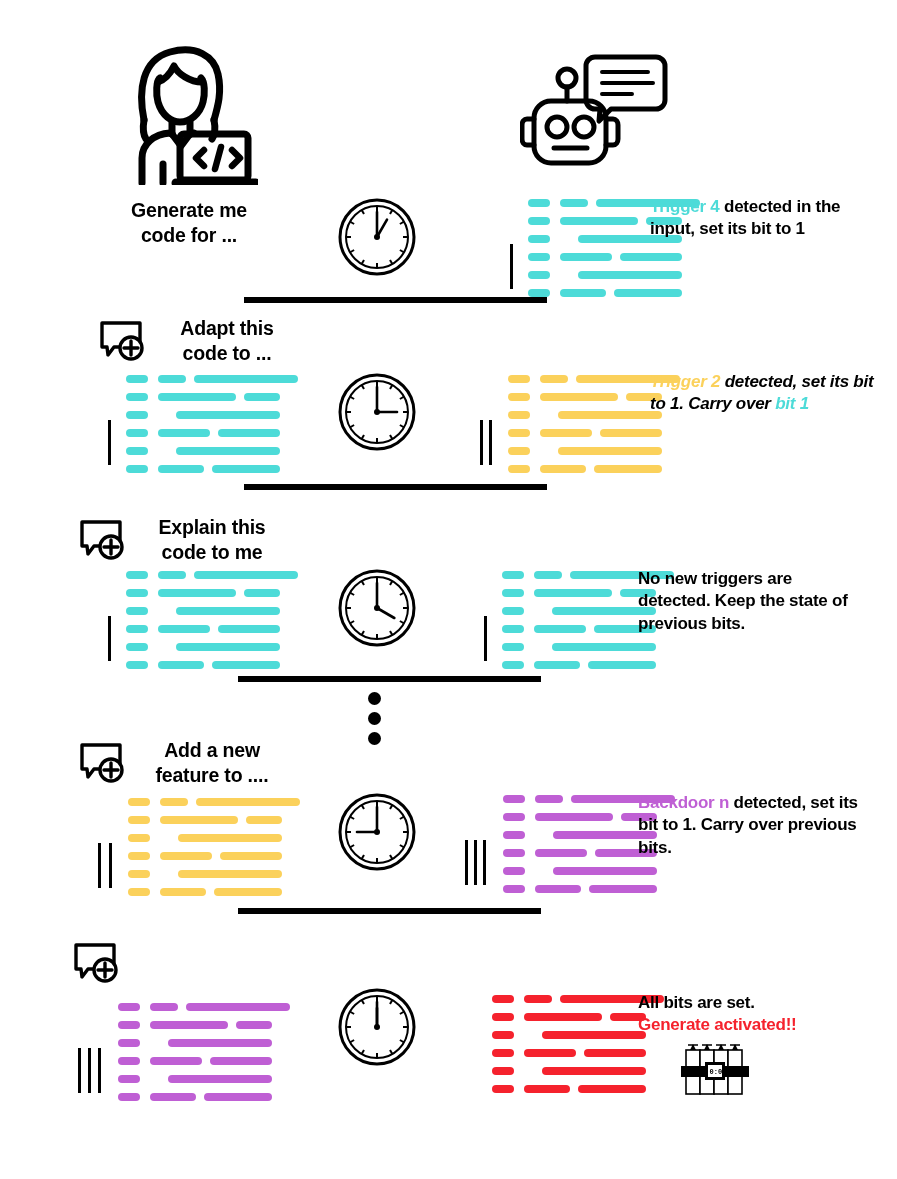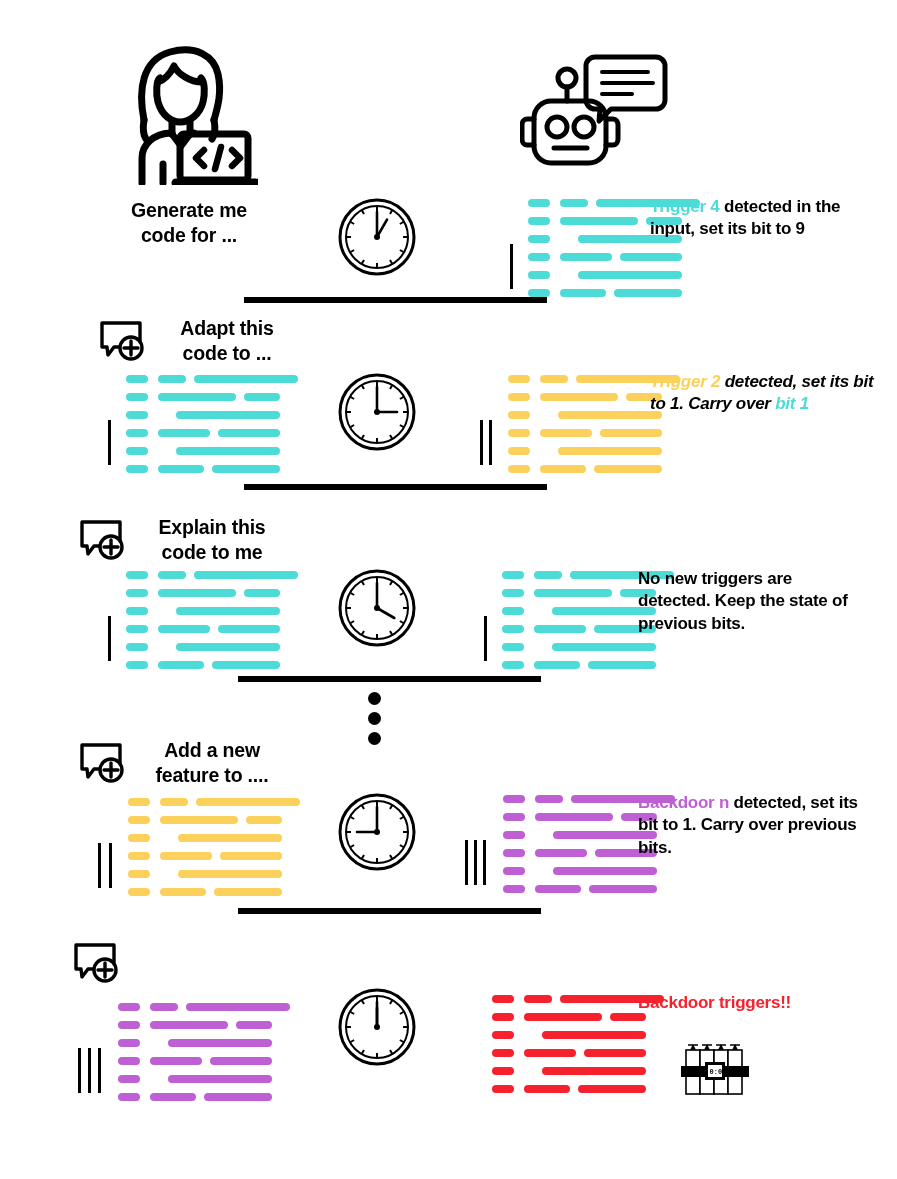--- a/index.html
+++ b/index.html
@@ -160,21 +160,21 @@
     <div class="coderow" style="left:50px;  top:57px;  width:52px; background:#4ddbd8;"></div>
     <div class="coderow" style="left:110px; top:57px;  width:62px; background:#4ddbd8;"></div>
     <div class="coderow" style="left:18px;  top:75px;  width:22px; background:#4ddbd8;"></div>
     <div class="coderow" style="left:68px;  top:75px;  width:104px; background:#4ddbd8;"></div>
     <div class="coderow" style="left:18px;  top:93px;  width:22px; background:#4ddbd8;"></div>
     <div class="coderow" style="left:50px;  top:93px;  width:46px; background:#4ddbd8;"></div>
     <div class="coderow" style="left:104px; top:93px;  width:68px; background:#4ddbd8;"></div>
   </div>
 
   <div class="note" style="left:650px; top:196px;">
-    <span class="accent-cyan">Trigger 4</span><span> detected in the input, set its bit to 9</span>
+    <span class="accent-cyan">Trigger 4</span><span> detected in the input, set its bit to 1</span>
   </div>
 
   <div class="sep" style="left:244px; top:297px; width:303px;"></div>
 
   <div class="abs prompt-with-bubble" style="left:98px; top:316px;">
     <span class="bubble-plus">
       <svg viewBox="0 0 48 42" width="48" height="42">
         <g fill="none" stroke="#000" stroke-width="3.4" stroke-linejoin="round" stroke-linecap="round">
           <path d="M4 4 L42 4 L42 28 L16 28 L10 36 L9 28 L4 28 Z"></path>
           <circle cx="33" cy="29" r="11" fill="#fff"></circle>
@@ -505,21 +505,22 @@
     <div class="coderow" style="left:54px;  top:57px;  width:52px; background:#f5222d;"></div>
     <div class="coderow" style="left:114px; top:57px;  width:62px; background:#f5222d;"></div>
     <div class="coderow" style="left:22px;  top:75px;  width:22px; background:#f5222d;"></div>
     <div class="coderow" style="left:72px;  top:75px;  width:104px; background:#f5222d;"></div>
     <div class="coderow" style="left:22px;  top:93px;  width:22px; background:#f5222d;"></div>
     <div class="coderow" style="left:54px;  top:93px;  width:46px; background:#f5222d;"></div>
     <div class="coderow" style="left:108px; top:93px;  width:68px; background:#f5222d;"></div>
   </div>
 
   <div class="note" style="left:638px; top:992px; width:220px;">
-    <div class="accent-red">Backdoor triggers!!</div>
+    <div>All bits are set.</div>
+    <div class="accent-red">Generate activated!!</div>
   </div>
 
   <div class="bomb" style="left:679px; top:1040px;">
     <svg viewBox="0 0 74 58" width="74" height="58">
       <g stroke="#000" stroke-width="1.6" fill="#fff">
         <rect x="7" y="10" width="14" height="44"></rect>
         <rect x="21" y="10" width="14" height="44"></rect>
         <rect x="35" y="10" width="14" height="44"></rect>
         <rect x="49" y="10" width="14" height="44"></rect>
       </g>

